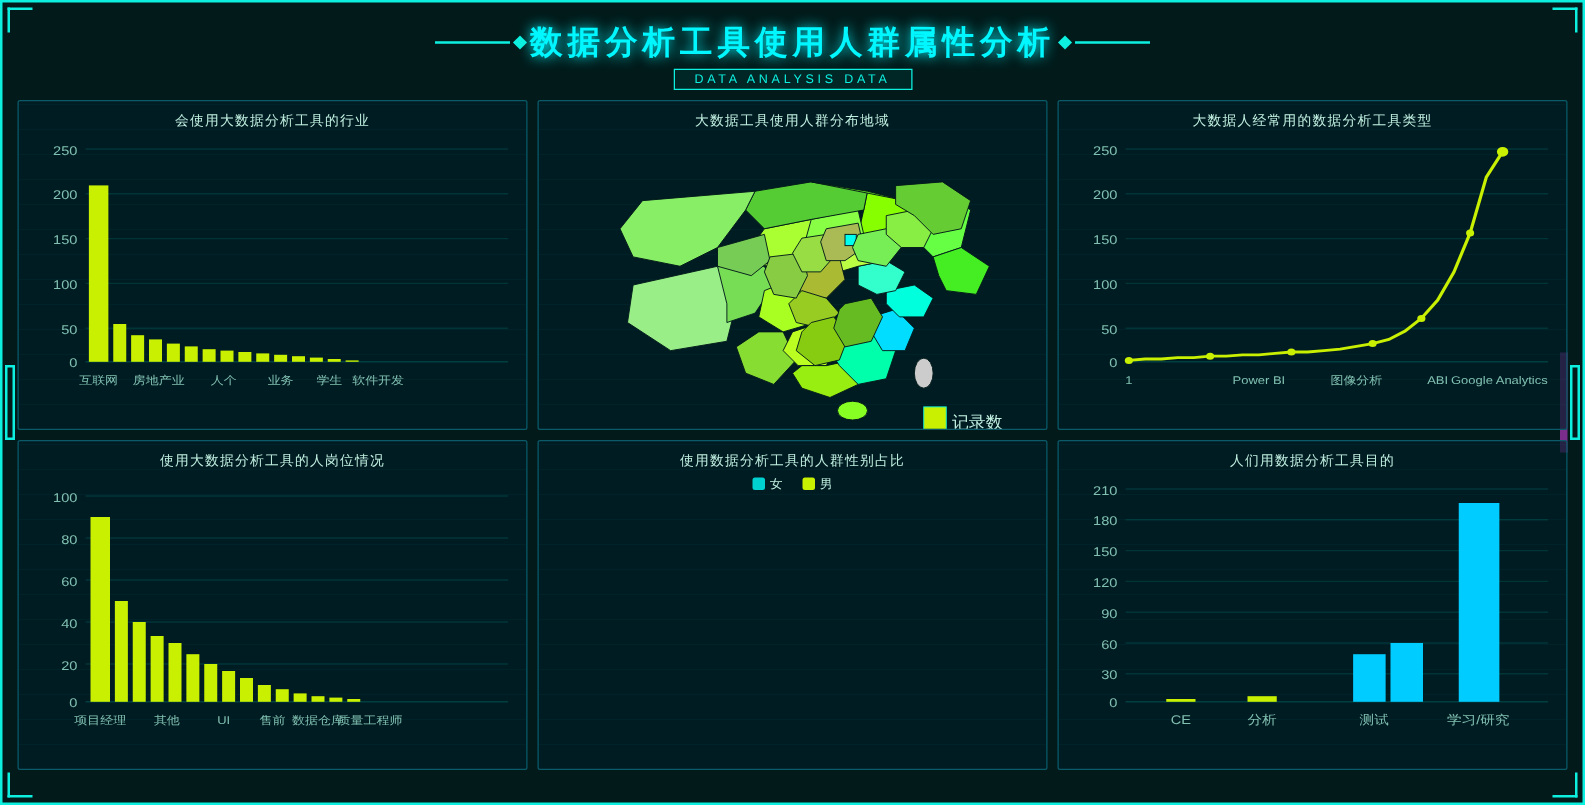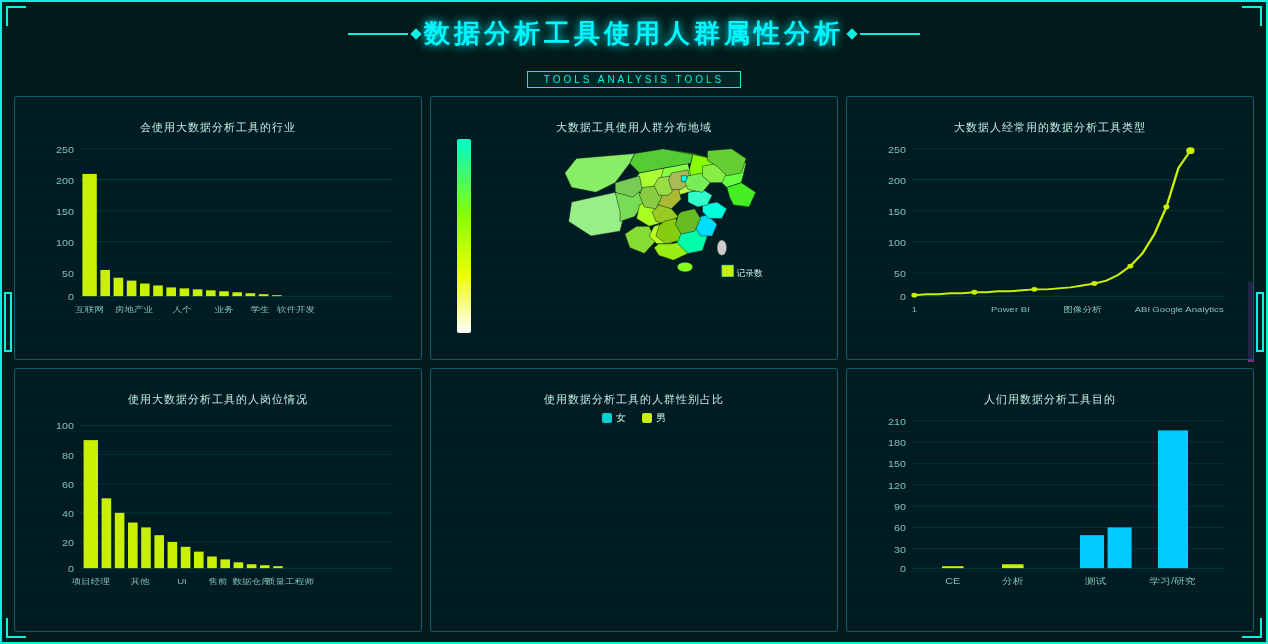--- a/index.html
+++ b/index.html
@@ -51,21 +51,21 @@
       border: 1px solid #0df0e0;
       display: inline-block;
       padding: 2px 16px;
       margin-top: 2px;
     }
     .header-deco-line {
       display: flex;
       align-items: center;
       justify-content: center;
       gap: 4px;
-      margin-bottom: 18px;
+      margin-bottom: 2px;
     }
     .header-deco-diamond {
       width: 8px; height: 8px;
       background: #0df0e0;
       transform: rotate(45deg);
     }
     .header-deco-bar {
       width: 60px; height: 2px;
       background: #0df0e0;
     }
@@ -75,21 +75,21 @@
       grid-template-columns: 1fr 1fr 1fr;
       grid-template-rows: 1fr 1fr;
       gap: 8px;
       height: calc(100% - 80px);
       padding: 4px;
     }
     .chart-panel {
       background: rgba(0,30,40,0.7);
       border: 1px solid #0a5a6a;
       border-radius: 2px;
-      padding: 23px;
+      padding: 8px;
       position: relative;
       overflow: hidden;
     }
     .chart-panel::before {
       content: '';
       position: absolute;
       top: 0; left: 0;
       width: 100%; height: 100%;
       background: repeating-linear-gradient(
         0deg,
@@ -141,20 +141,21 @@
       display: flex;
       align-items: center;
       justify-content: center;
     }
 
     
     .map-container {
       display: flex;
       height: 100%;
       gap: 20px;
+      flex-direction: column;
     }
     .map-legend-bar {
       display: flex;
       flex-direction: column;
       align-items: center;
       width: 20px;
       gap: 2px;
     }
     .map-area {
       flex: 1;
@@ -174,21 +175,21 @@
   <div class="side-right-inner"></div>
 
   <div class="header">
     <div class="header-deco-line">
       <div class="header-deco-bar"></div>
       <div class="header-deco-diamond"></div>
       <div class="header-title">数据分析工具使用人群属性分析</div>
       <div class="header-deco-diamond"></div>
       <div class="header-deco-bar"></div>
     </div>
-    <div class="header-subtitle">TOOLS ANALYSIS TOOLS</div>
+    <div class="header-subtitle">DATA ANALYSIS DATA</div>
   </div>
 
   <div class="charts-grid">
 
     <div class="chart-panel">
       <div class="chart-title">会使用大数据分析工具的行业</div>
       <div class="chart-area">
         <svg width="100%" height="100%" viewBox="0 0 300 200" preserveAspectRatio="none">
 
           <line x1="35" y1="10" x2="295" y2="10" stroke="rgba(0,200,180,0.15)" stroke-width="1"></line>

